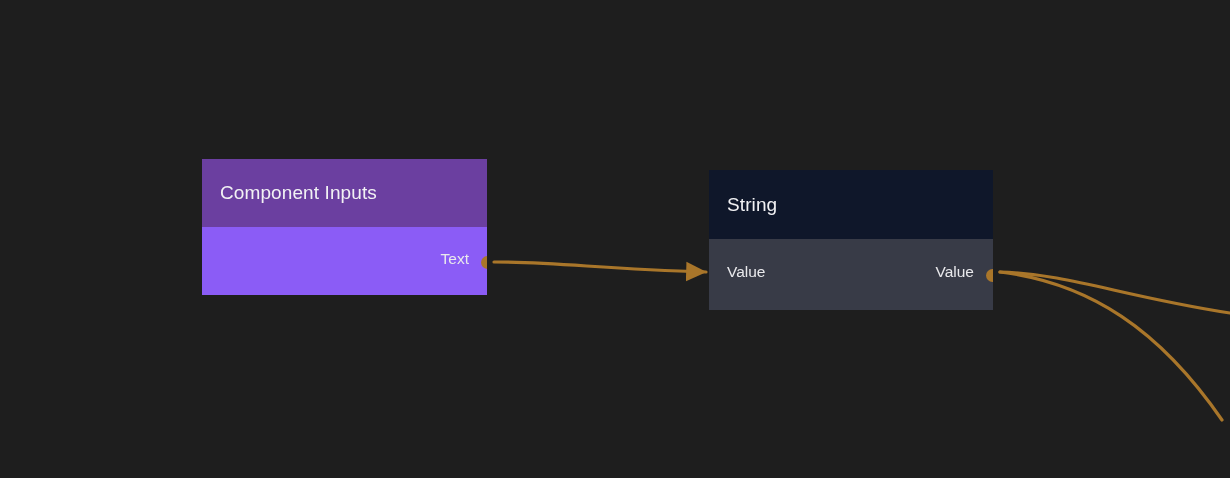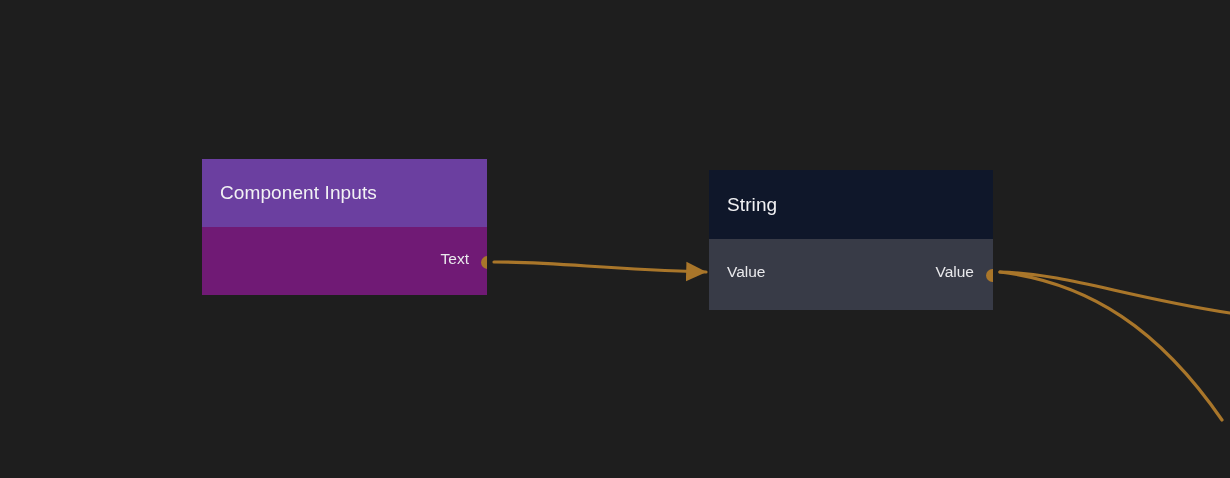--- a/index.html
+++ b/index.html
@@ -80,21 +80,21 @@
     width: 285px;
     height: 136px;
     background: #5e3392;
   }
   #node-component-inputs .node-header {
     height: 68px;
     background: #6b3fa0;
     padding: 6px 18px;
   }
   #node-component-inputs .node-body {
-    background: #701a75;
+    background: #8b5cf6;
   }
   #node-component-inputs .port-row {
     top: 23px;
     padding: 0 18px 0 16px;
   }
   #port-dot-text {
     left: 279px;
     top: 29px;
   }
 

